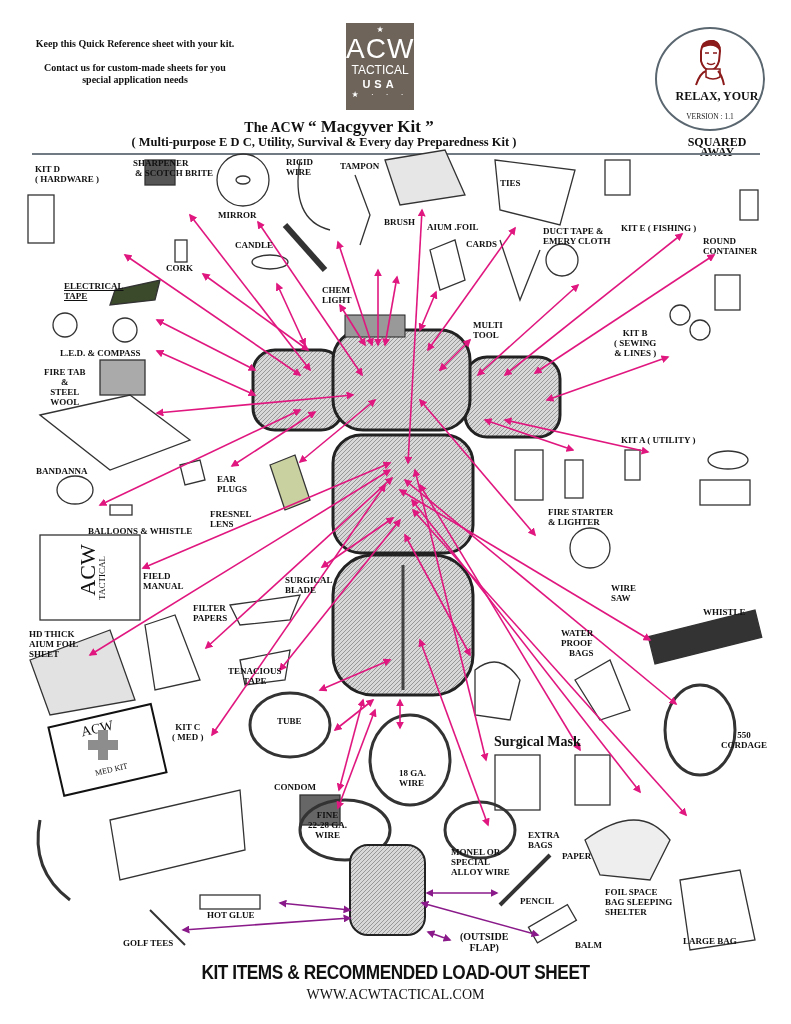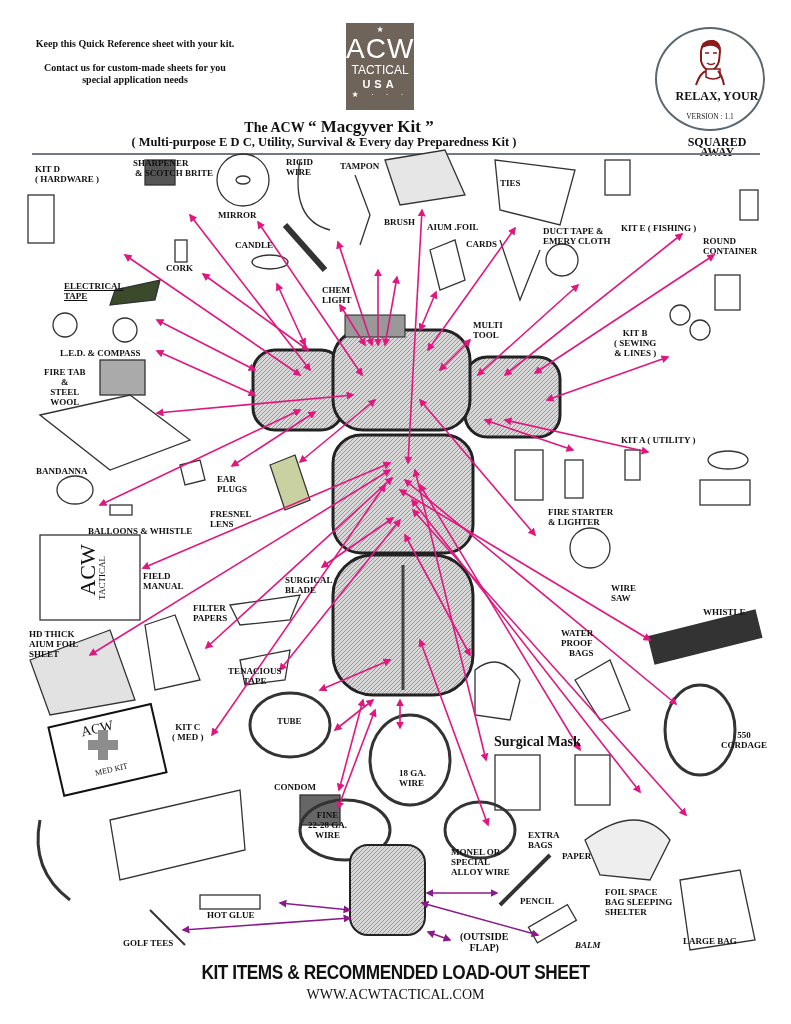--- a/index.html
+++ b/index.html
@@ -345,17 +345,17 @@
     <div>BAG SLEEPING</div>
     <div>SHELTER</div>
   </div>
 <div class="lbl" style="left:520px;top:896px;">PENCIL</div>
 <div class="lbl" style="left:207px;top:910px;">HOT GLUE</div>
 <div class="lbl c" style="left:460px;top:931px;font-size:10px;line-height:11px;">
     <div>(OUTSIDE</div>
     <div>FLAP)</div>
   </div>
 <div class="lbl" style="left:123px;top:938px;">GOLF TEES</div>
-<div class="lbl" style="left:575px;top:940px;font-style:italic;">BALM</div>
+<div class="lbl" style="left:575px;top:940px;">BALM</div>
 <div class="lbl" style="left:683px;top:936px;">LARGE BAG</div>
 
 <div class="abs footer1">KIT ITEMS  &amp;  RECOMMENDED LOAD-OUT SHEET</div>
 <div class="abs footer2">WWW.ACWTACTICAL.COM</div>
 
 </body></html>

